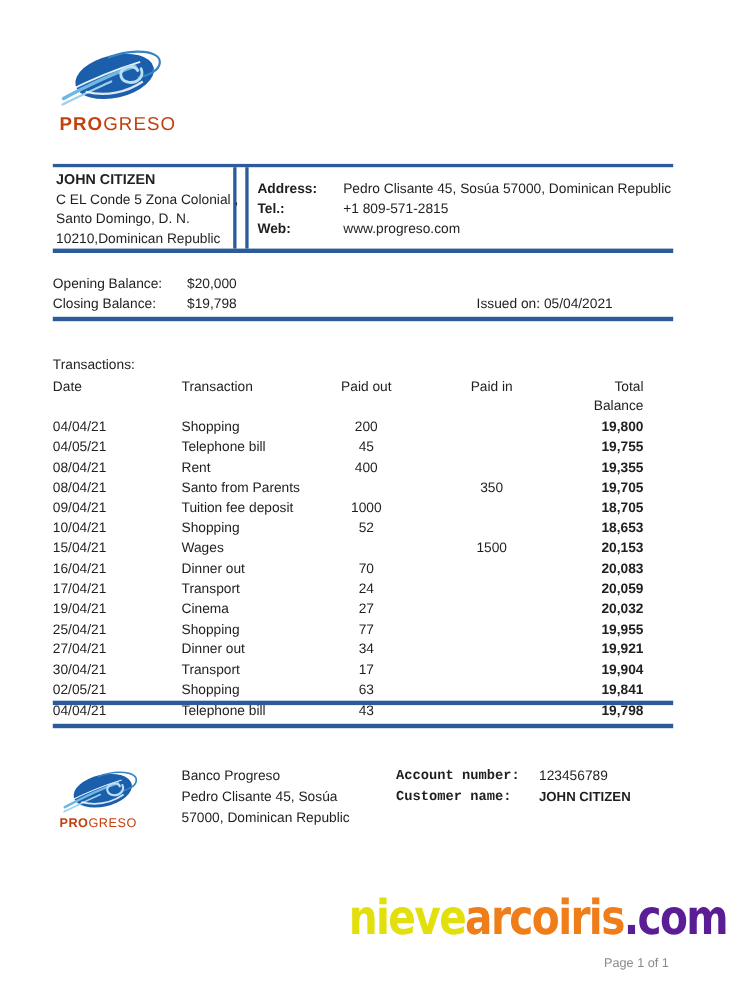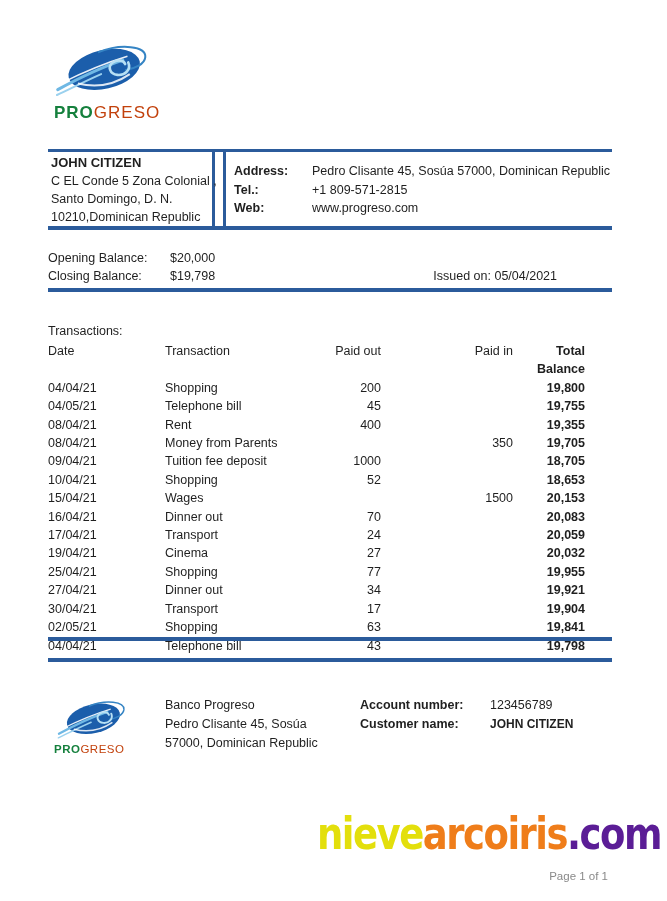--- a/index.html
+++ b/index.html
@@ -5,21 +5,21 @@
   html,body {margin:0; padding:0; background:#ffffff;}
   .page {position:relative; width:667px; height:901px; background:#fff; overflow:hidden;
          font-family:"Liberation Sans", sans-serif; color:#1f1f1f;}
 
   .rule {background:#2b5b9b; height:4px;}
 
   
   .logo-top {position:absolute; left:50px; top:40px; width:120px;}
   .logo-top svg {display:block; width:110px; height:62px;}
   .logo-wordmark {font-size:17px; letter-spacing:1px; margin-top:1px; padding-left:4px; white-space:nowrap;}
-  .logo-wordmark .pro {font-weight:bold; color:#15803d;}
+  .logo-wordmark .pro {font-weight:bold; color:#c2410c;}
   .logo-wordmark .greso {color:#c2410c;}
 
   
   .id-card {position:absolute; left:48px; top:149px; width:564px; height:81px; box-sizing:border-box;
             border-top:3px solid #2b5b9b; border-bottom:4px solid #2b5b9b; display:flex;}
   .id-left {width:167px; border-right:3px solid #2b5b9b; box-sizing:border-box; padding:2px 0 0 3px;}
   .id-gap {width:8px;}
   .id-right {flex:1; border-left:3px solid #2b5b9b; box-sizing:border-box; padding:10px 0 0 8px;}
   .id-name {font-weight:bold; font-size:13px; line-height:18px;}
   .id-line {font-size:12.5px; line-height:18px; white-space:nowrap;}
@@ -29,36 +29,36 @@
   
   .mid {position:absolute; left:48px; top:249px; width:564px; font-size:12.5px;}
   .bal-row {line-height:18px; position:relative;}
   .bal-label {display:inline-block; width:122px;}
   .issued {position:absolute; right:55px; top:0;}
   .mid .rule {margin-top:3px;}
   .tx-label {line-height:22px;margin-top:28px;}
 
   .tx-table {padding-right:27px;}
   .tx-row {display:grid; grid-template-columns:117px 120px 96px 132px 72px; line-height:18.4px;}
-  .tx-row .c-out, .tx-row .c-in {text-align:right;}
+  .tx-row .c-out, .tx-row .c-in {text-align:center;}
   .tx-row .c-total {text-align:right; font-weight:bold;}
-  .tx-head .c-total {font-weight:bold;}
+  .tx-head .c-total {font-weight:normal;}
 
   
   .rule-a {position:absolute; left:48px; top:637px; width:564px;}
   .rule-b {position:absolute; left:48px; top:658px; width:564px;}
 
   
   .footer-logo {position:absolute; left:52px; top:697px; width:95px;}
   .footer-logo svg {display:block; width:84px; height:46px;}
   .footer-logo .logo-wordmark {font-size:11.5px; letter-spacing:0.5px; padding-left:2px; margin-top:0;}
   .bank-block {position:absolute; left:165px; top:696px; font-size:12.5px; line-height:19px;}
   .acct-block {position:absolute; left:360px; top:696px; font-size:12.5px; line-height:19px;}
   .acct-row {display:flex;}
-  .acct-label {width:130px; font-weight:bold; flex:none;}
+  .acct-label {width:130px; font-weight:bold; flex:none;font-family:Liberation Mono, monospace;}
   .acct-value.bold {font-weight:bold; font-size:12px;}
 
   
   .watermark {position:absolute; right:6px; top:817px; font-size:37px; font-weight:bold;
               letter-spacing:-1.5px; white-space:nowrap; transform:scaleY(1.18);
               transform-origin:100% 100%; font-family:"DejaVu Sans", sans-serif;}
   .wm1 {color:#e3df0c;}
   .wm2 {color:#ef7d1a;}
   .wm3 {color:#5b1d96;}
   .page-num {position:absolute; right:59px; top:870px; font-size:11.5px; color:#8a8a8a;}
@@ -142,21 +142,21 @@
           </div>
           <div class="tx-row">
             <div class="c-date">08/04/21</div>
             <div class="c-tx">Rent</div>
             <div class="c-out">400</div>
             <div class="c-in"></div>
             <div class="c-total">19,355</div>
           </div>
           <div class="tx-row">
             <div class="c-date">08/04/21</div>
-            <div class="c-tx">Money from Parents</div>
+            <div class="c-tx">Santo from Parents</div>
             <div class="c-out"></div>
             <div class="c-in">350</div>
             <div class="c-total">19,705</div>
           </div>
           <div class="tx-row">
             <div class="c-date">09/04/21</div>
             <div class="c-tx">Tuition fee deposit</div>
             <div class="c-out">1000</div>
             <div class="c-in"></div>
             <div class="c-total">18,705</div>

